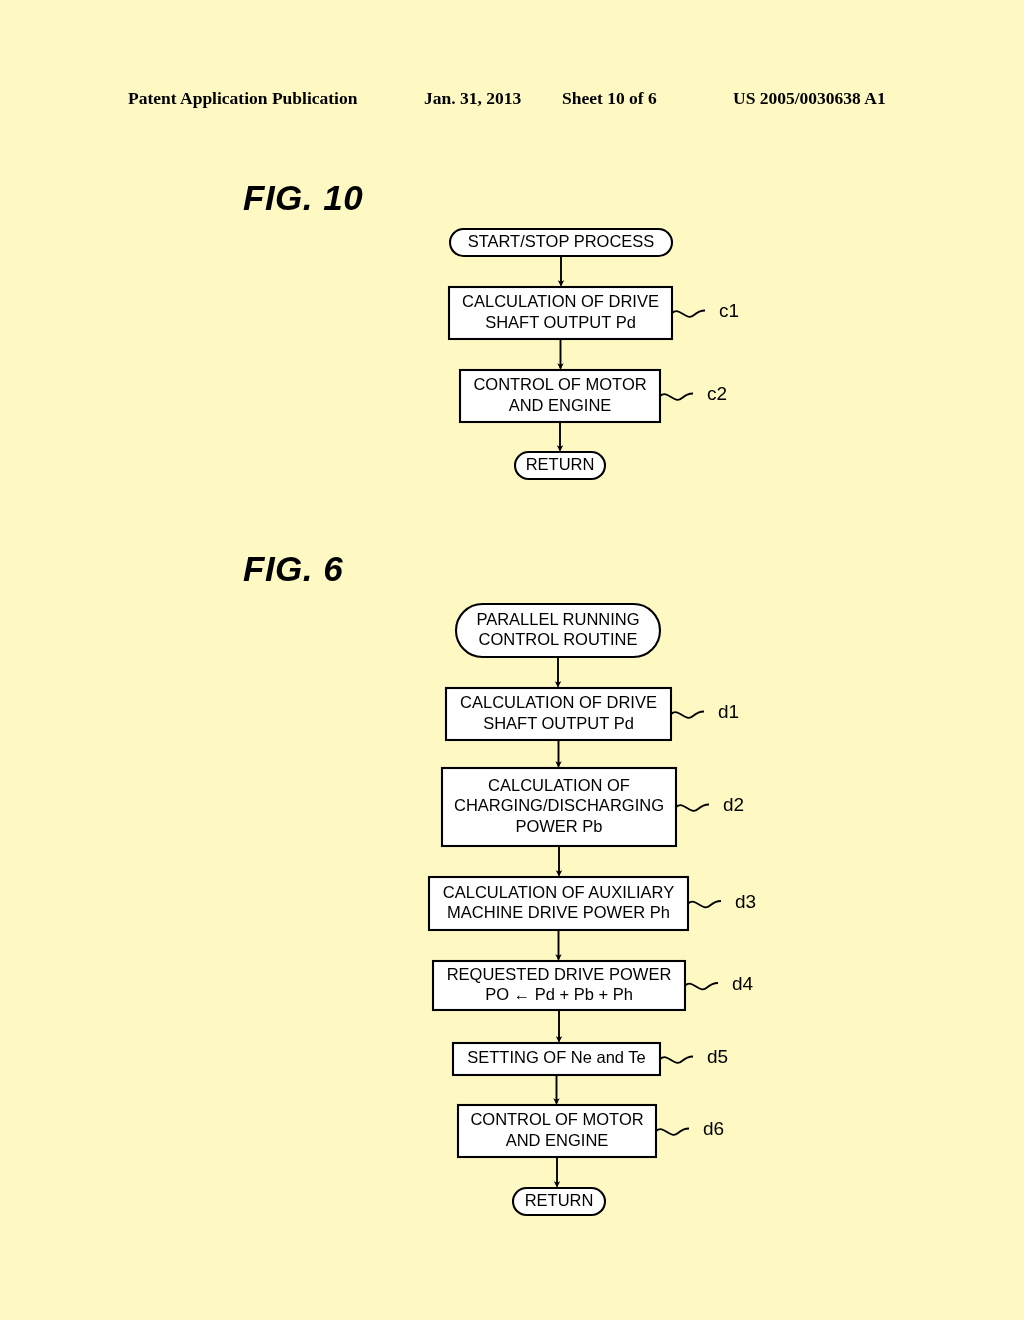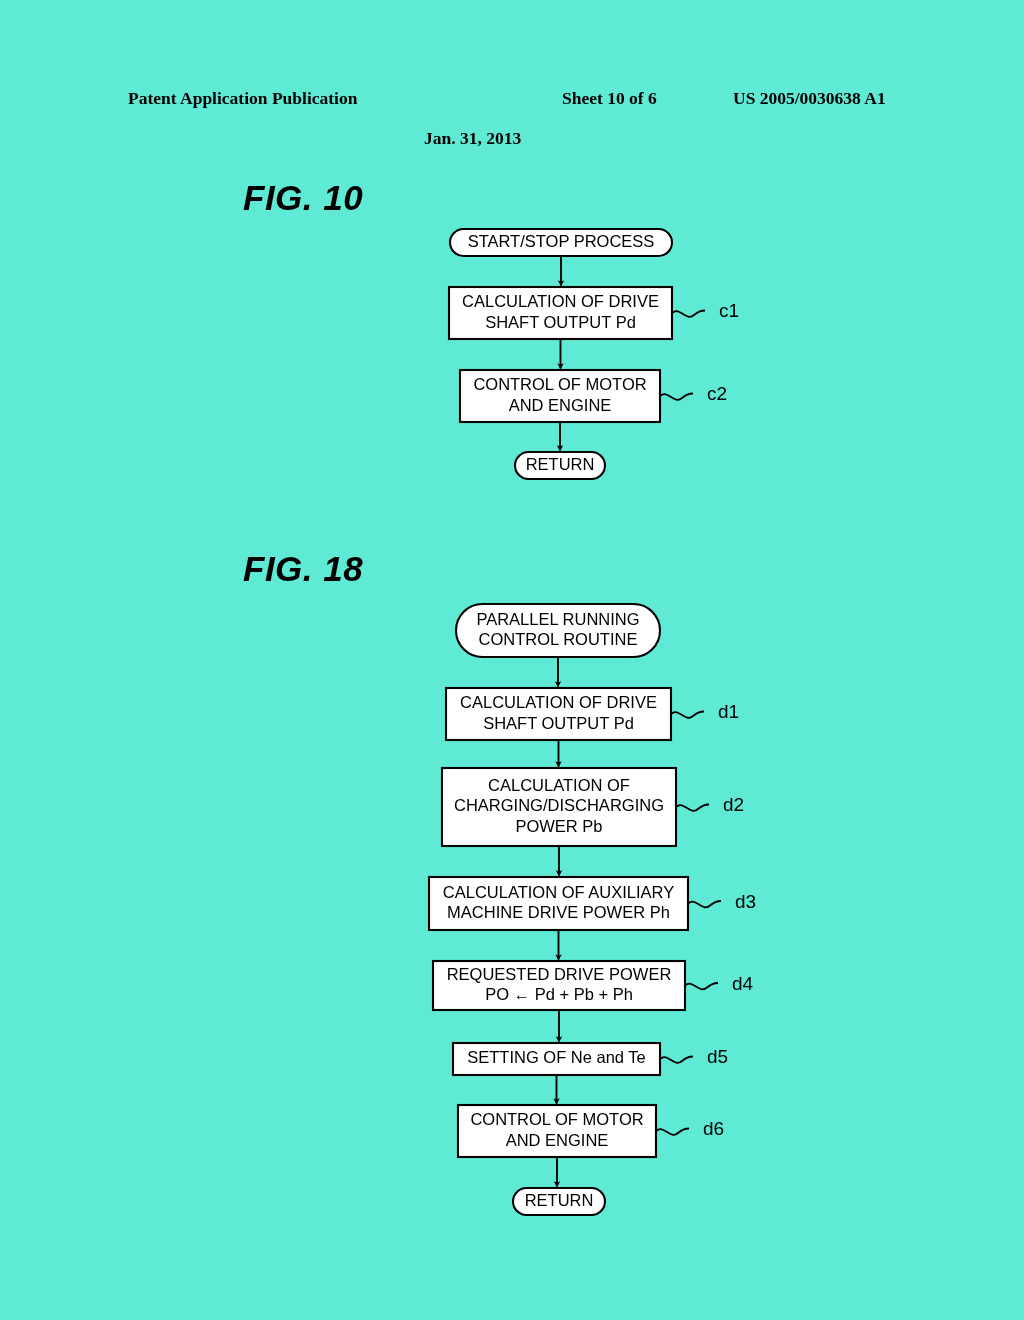--- a/index.html
+++ b/index.html
@@ -4,40 +4,40 @@
 <style>
   html, body {
     margin: 0;
     padding: 0;
     background: #ffffff;
   }
   #page {
     position: relative;
     width: 1024px;
     height: 1320px;
-    background: #5eead4;
+    background: #fef9c3;
     font-family: "Liberation Sans", sans-serif;
     overflow: hidden;
   }
   
   .hdr {
     position: absolute;
     top: 88px;
     left: 0;
     width: 1024px;
     height: 26px;
     font-family: "Liberation Serif", serif;
     font-weight: bold;
     font-size: 17.5px;
     color: #000;
     white-space: nowrap;
   }
   .hdr span { position: absolute; top: 0; }
   .hdr-pub   { left: 128px; }
-  .hdr-date  { left: 424px; margin-top: 40px; }
+  .hdr-date  { left: 424px; }
   .hdr-sheet { left: 562px; }
   .hdr-num   { left: 733px; }
 
   
   .fig-title {
     position: absolute;
     font-family: "Liberation Sans", sans-serif;
     font-style: italic;
     font-weight: bold;
     font-size: 35px;
@@ -90,21 +90,21 @@
 <div id="page">
 
   <div class="hdr">
     <span class="hdr-pub">Patent Application Publication</span>
     <span class="hdr-date">Jan. 31, 2013</span>
     <span class="hdr-sheet">Sheet 10 of 6</span>
     <span class="hdr-num">US 2005/0030638 A1</span>
   </div>
 
   <div class="fig-title" id="fig10-title">FIG. 10</div>
-  <div class="fig-title" id="fig11-title">FIG. 18</div>
+  <div class="fig-title" id="fig11-title">FIG. 6</div>
 
   <svg class="flow" id="flow-svg" viewBox="0 0 1024 1320" xmlns="http://www.w3.org/2000/svg">
     <defs>
       <marker id="arrowhead" markerWidth="9" markerHeight="9" refX="5.2" refY="3.6" orient="auto" markerUnits="userSpaceOnUse">
         <path d="M0,0.4 L6.2,3.6 L0,6.8 L1.5,3.6 Z" fill="#000"></path>
       </marker>
     </defs>
     <g id="fig10-group">
         <line x1="561" y1="256" x2="561" y2="285.5" class="conn" marker-end="url(#arrowhead)"></line>
         <line x1="560.5" y1="339" x2="560.5" y2="368.5" class="conn" marker-end="url(#arrowhead)"></line>

